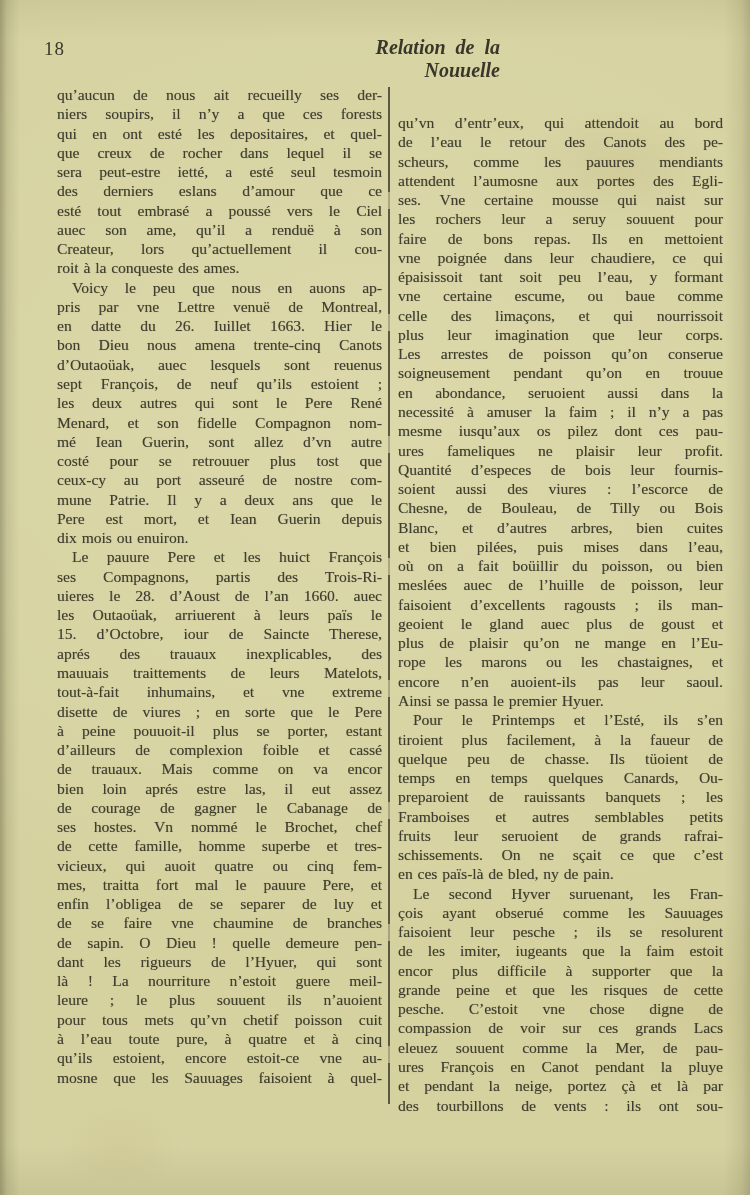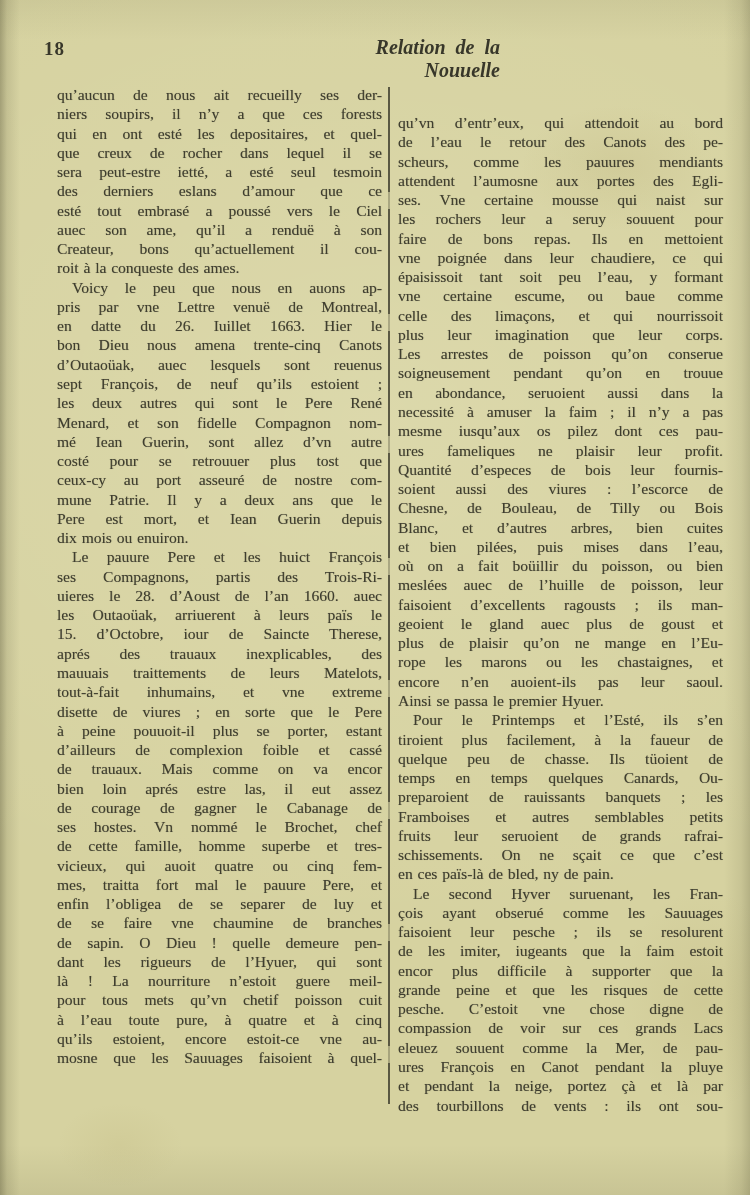--- a/index.html
+++ b/index.html
@@ -16,21 +16,21 @@
       radial-gradient(900px 700px at 50% 35%, rgba(255,255,238,0.14), transparent 75%),
       linear-gradient(90deg, rgba(74,72,44,0.38) 0px, rgba(74,72,44,0.14) 7px, rgba(74,72,44,0) 20px),
       linear-gradient(270deg, rgba(74,72,44,0.24) 0px, rgba(74,72,44,0.10) 9px, rgba(74,72,44,0) 26px),
       linear-gradient(0deg, rgba(74,72,44,0.10), rgba(74,72,44,0) 50px),
       linear-gradient(180deg, rgba(74,72,44,0.07), rgba(74,72,44,0) 40px),
       #d6d2a0;
     color:#3f3e2f;
   }
   .pagenum{
     position:absolute;left:44px;top:38px;
-    font-size:19px;letter-spacing:1px;color:#38372a;font-weight:bold;
+    font-size:19px;letter-spacing:1px;color:#38372a;
   }
   .running-title{
     position:absolute;left:300px;top:36px;width:200px;
     text-align:right;
     font-style:italic;font-size:20px;word-spacing:5px;color:#38372a;font-weight:bold;
   }
   .col{
     position:absolute;top:85px;width:325px;
     font-size:15.5px;line-height:19.27px;
     word-spacing:1px;
@@ -62,21 +62,21 @@
 
   <div class="col col-left">
       <div class="line">qu’aucun de nous ait recueilly ses der-</div>
       <div class="line">niers soupirs, il n’y a que ces forests</div>
       <div class="line">qui en ont esté les depositaires, et quel-</div>
       <div class="line">que creux de rocher dans lequel il se</div>
       <div class="line">sera peut-estre ietté, a esté seul tesmoin</div>
       <div class="line">des derniers eslans d’amour que ce</div>
       <div class="line">esté tout embrasé a poussé vers le Ciel</div>
       <div class="line">auec son ame, qu’il a renduë à son</div>
-      <div class="line">Createur, bons qu’actuellement il cou-</div>
+      <div class="line">Createur, lors qu’actuellement il cou-</div>
       <div class="line endline">roit à la conqueste des ames.</div>
       <div class="line indent">Voicy le peu que nous en auons ap-</div>
       <div class="line">pris par vne Lettre venuë de Montreal,</div>
       <div class="line">en datte du 26. Iuillet 1663. Hier le</div>
       <div class="line">bon Dieu nous amena trente-cinq Canots</div>
       <div class="line">d’Outaoüak, auec lesquels sont reuenus</div>
       <div class="line">sept François, de neuf qu’ils estoient ;</div>
       <div class="line">les deux autres qui sont le Pere René</div>
       <div class="line">Menard, et son fidelle Compagnon nom-</div>
       <div class="line">mé Iean Guerin, sont allez d’vn autre</div>
@@ -101,20 +101,21 @@
       <div class="line">de courage de gagner le Cabanage de</div>
       <div class="line">ses hostes. Vn nommé le Brochet, chef</div>
       <div class="line">de cette famille, homme superbe et tres-</div>
       <div class="line">vicieux, qui auoit quatre ou cinq fem-</div>
       <div class="line">mes, traitta fort mal le pauure Pere, et</div>
       <div class="line">enfin l’obligea de se separer de luy et</div>
       <div class="line">de se faire vne chaumine de branches</div>
       <div class="line">de sapin. O Dieu ! quelle demeure pen-</div>
       <div class="line">dant les rigueurs de l’Hyuer, qui sont</div>
       <div class="line">là ! La nourriture n’estoit guere meil-</div>
+      <div class="line">leure ; le plus souuent ils n’auoient</div>
       <div class="line">pour tous mets qu’vn chetif poisson cuit</div>
       <div class="line">à l’eau toute pure, à quatre et à cinq</div>
       <div class="line">qu’ils estoient, encore estoit-ce vne au-</div>
       <div class="line">mosne que les Sauuages faisoient à quel-</div>
     </div>
 
   <div class="divider"></div>
 
   <div class="col col-right">
       <div class="line">qu’vn d’entr’eux, qui attendoit au bord</div>

